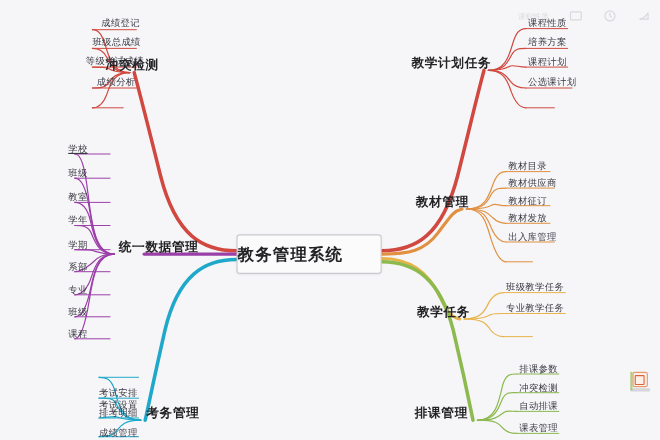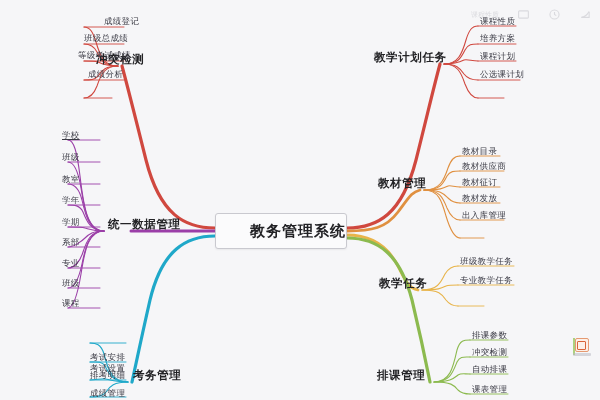--- a/index.html
+++ b/index.html
@@ -12,21 +12,21 @@
   #stage{ position:relative; width:600px; height:400px; background:#f6f6f8; }
   svg.links{ position:absolute; left:0; top:0; width:600px; height:400px; }
 
   
   .root{
     position:absolute; left:215px; top:213px;
     width:132px; height:36px;
     background:#fbfbfc;
     border:1px solid #c9c9cf;
     border-radius:3px;
-    display:flex; align-items:center; justify-content:flex-end;
+    display:flex; align-items:center; justify-content:flex-start;
     font-size:15px; font-weight:bold; color:#232326;
     letter-spacing:1px;
     box-shadow:0 1px 2px rgba(0,0,0,.06);
     z-index:6;
   }
 
   
   .b1{
     position:absolute;
     font-size:11.5px; font-weight:bold; color:#232326;
@@ -227,21 +227,21 @@
   <div class="b1" style="left:378px; top:176px;">
     <span>教材管理</span>
   </div>
   <div class="b1" style="left:379px; top:276px;">
     <span>教学任务</span>
   </div>
   <div class="b1" style="left:377px; top:368px;">
     <span>排课管理</span>
   </div>
 
-  <div class="leaf" style="left:104px; top:16px;"><span>成绩登记</span></div>
+  <div class="leaf" style="left:92px; top:16px;"><span>成绩登记</span></div>
   <div class="leaf" style="left:84px; top:33px;"><span>班级总成绩</span></div>
   <div class="leaf" style="left:78px; top:50px;"><span>等级考试成绩</span></div>
   <div class="leaf" style="left:88px; top:69px;"><span>成绩分析</span></div>
 
   <div class="leaf" style="left:62px; top:130px;text-decoration:underline;"><span>学校</span></div>
   <div class="leaf" style="left:62px; top:152px;"><span>班级</span></div>
   <div class="leaf" style="left:62px; top:174px;"><span>教室</span></div>
   <div class="leaf" style="left:62px; top:195px;"><span>学年</span></div>
   <div class="leaf" style="left:62px; top:217px;"><span>学期</span></div>
   <div class="leaf" style="left:62px; top:237px;"><span>系部</span></div>

